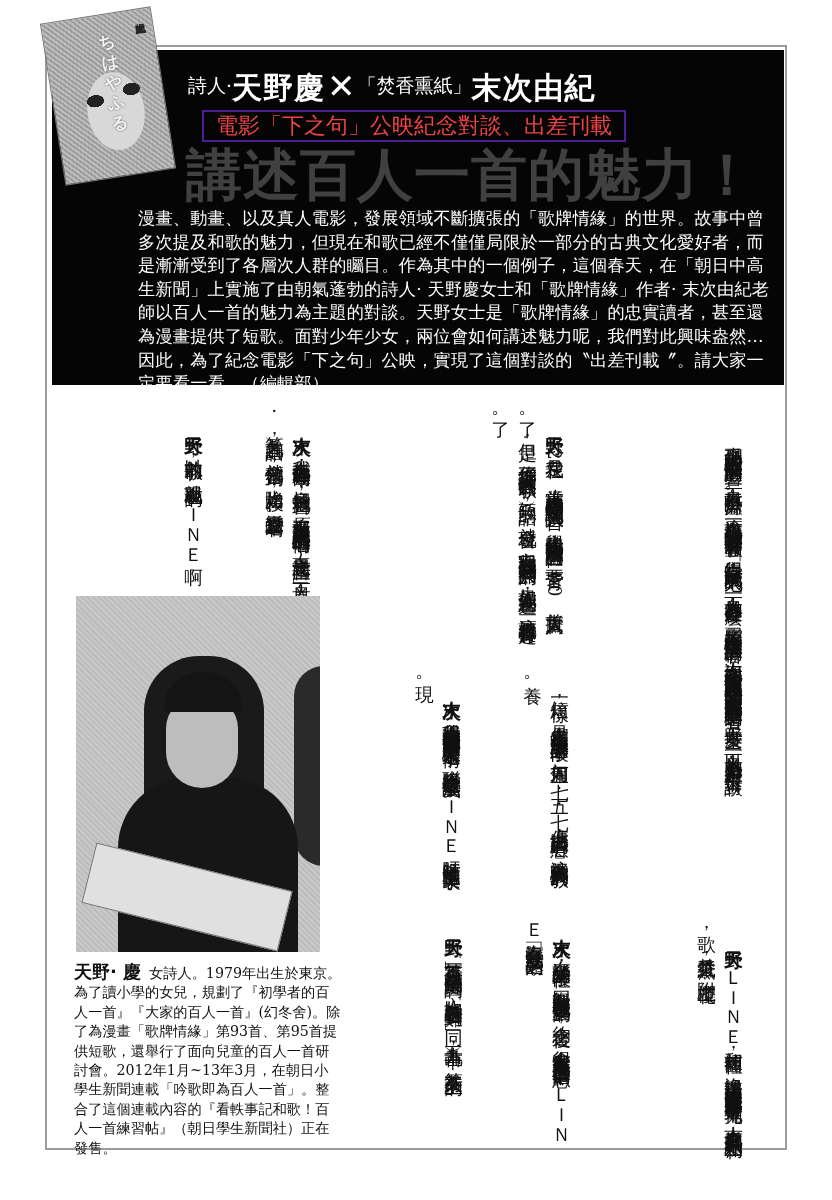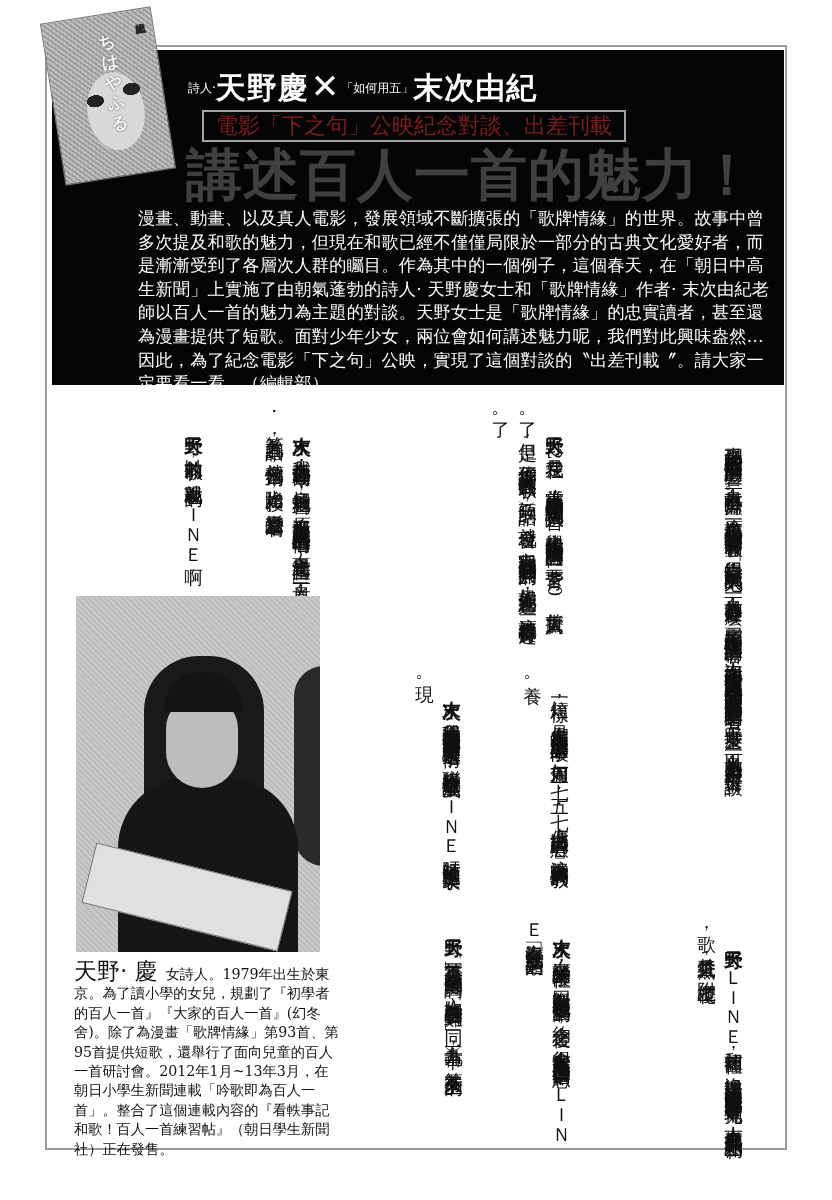--- a/index.html
+++ b/index.html
@@ -30,26 +30,26 @@
     text-shadow:0 0 2px #555;
   }
   .cover .cover-author {
     position:absolute; right:6px; top:6px; writing-mode:vertical-rl;
     color:#222; font-size:10px; font-weight:bold;
   }
   .h-line1 {
     position:absolute; left:188px; top:66px; color:#fff; white-space:nowrap;
     font-family:"DejaVu Sans","Liberation Sans",sans-serif;
   }
-  .h-line1 .small { font-family:"DejaVu Serif",serif; font-size:12px; vertical-align:6px; }
+  .h-line1 .small { font-family:"DejaVu Serif",serif; font-size:19px; vertical-align:6px; }
   .h-line1 .big { font-size:30px; font-weight:bold; letter-spacing:1px; }
   .h-line1 .x { font-size:34px; font-weight:bold; margin:0 2px; }
   .subtitle-box {
     position:absolute; left:202px; top:110px; width:424px; height:32px;
-    border:2px solid #a3a3a3; box-sizing:border-box; color:#7f1d1d;
+    border:2px solid #4c1d95; box-sizing:border-box; color:#ef4444;
     font-size:22px; line-height:28px; text-align:center; white-space:nowrap;
   }
   .main-title {
     position:absolute; left:186px; top:143px; color:#404040; white-space:nowrap;
     font-family:"DejaVu Sans","Liberation Sans",sans-serif; font-weight:bold;
     font-size:56px; letter-spacing:1px; line-height:64px;
   }
   .intro {
     position:absolute; left:110px; top:207px; width:640px; color:#fff;
     font-size:17.2px; line-height:23.6px; letter-spacing:0.2px;margin-left:28px;
@@ -80,36 +80,36 @@
   .photo .book {
     position:absolute; left:10px; top:270px; width:200px; height:60px; background:#e0e0e0;
     transform:rotate(14deg); border:1px solid #777;
   }
   .photo .shadow-right {
     position:absolute; left:218px; top:70px; width:40px; height:200px; border-radius:30px 0 0 30px; background:#2a2a2a;
   }
   .caption {
     position:absolute; left:74px; top:962px; width:268px; font-size:14.2px; line-height:19.4px; color:#111;
   }
-  .caption .name { font-family:"DejaVu Sans","Liberation Sans",sans-serif; font-weight:normal; font-size:23px; margin-right:8px; }
+  .caption .name { font-family:"DejaVu Sans","Liberation Sans",sans-serif; font-weight:bold; font-size:18px; margin-right:8px; }
 </style>
 </head>
 <body>
 
 <div class="frame"></div>
 
 <div class="header"></div>
 
 <div class="cover">
   <span class="cover-title">ちはやふる</span>
   <span class="cover-author">末次由紀</span>
 </div>
 
 <div class="h-line1">
-  <span class="small">詩人·</span><span class="big">天野慶</span><span class="x">✕</span><span class="small">「如何用五」</span><span class="big">末次由紀</span>
+  <span class="small">詩人·</span><span class="big">天野慶</span><span class="x">✕</span><span class="small">「焚香熏紙」</span><span class="big">末次由紀</span>
 </div>
 
 <div class="subtitle-box">電影「下之句」公映紀念對談、出差刊載</div>
 
 <div class="main-title">講述百人一首的魅力！</div>
 
 <div class="intro">漫畫、動畫、以及真人電影，發展領域不斷擴張的「歌牌情緣」的世界。故事中曾多次提及和歌的魅力，但現在和歌已經不僅僅局限於一部分的古典文化愛好者，而是漸漸受到了各層次人群的矚目。作為其中的一個例子，這個春天，在「朝日中高生新聞」上實施了由朝氣蓬勃的詩人· 天野慶女士和「歌牌情緣」作者· 末次由紀老師以百人一首的魅力為主題的對談。天野女士是「歌牌情緣」的忠實讀者，甚至還為漫畫提供了短歌。面對少年少女，兩位會如何講述魅力呢，我們對此興味盎然…因此，為了紀念電影「下之句」公映，實現了這個對談的〝出差刊載〞。請大家一定要看一看。（編輯部）</div>
 
 <div class="vcol" style="right:58px; top:398px; height:470px; width:170px;">
   <span>　也受到公映中的電影「歌牌情緣」的影響，百人一首熱不斷升溫。應該也存在一些在學校裡被老師逼著背和歌，覺得它「沒什麼好玩的」人吧。百人一首的樂趣是什麼？電影的原作漫畫「歌牌情緣」的作者· 末次由紀女士和將朝中高的姐妹報「朝日小學生新聞」上的連載整合成「百人一首練習帖」的著者· 天野慶女士，以百人一首的魅力為主題 進行了對談。</span>

